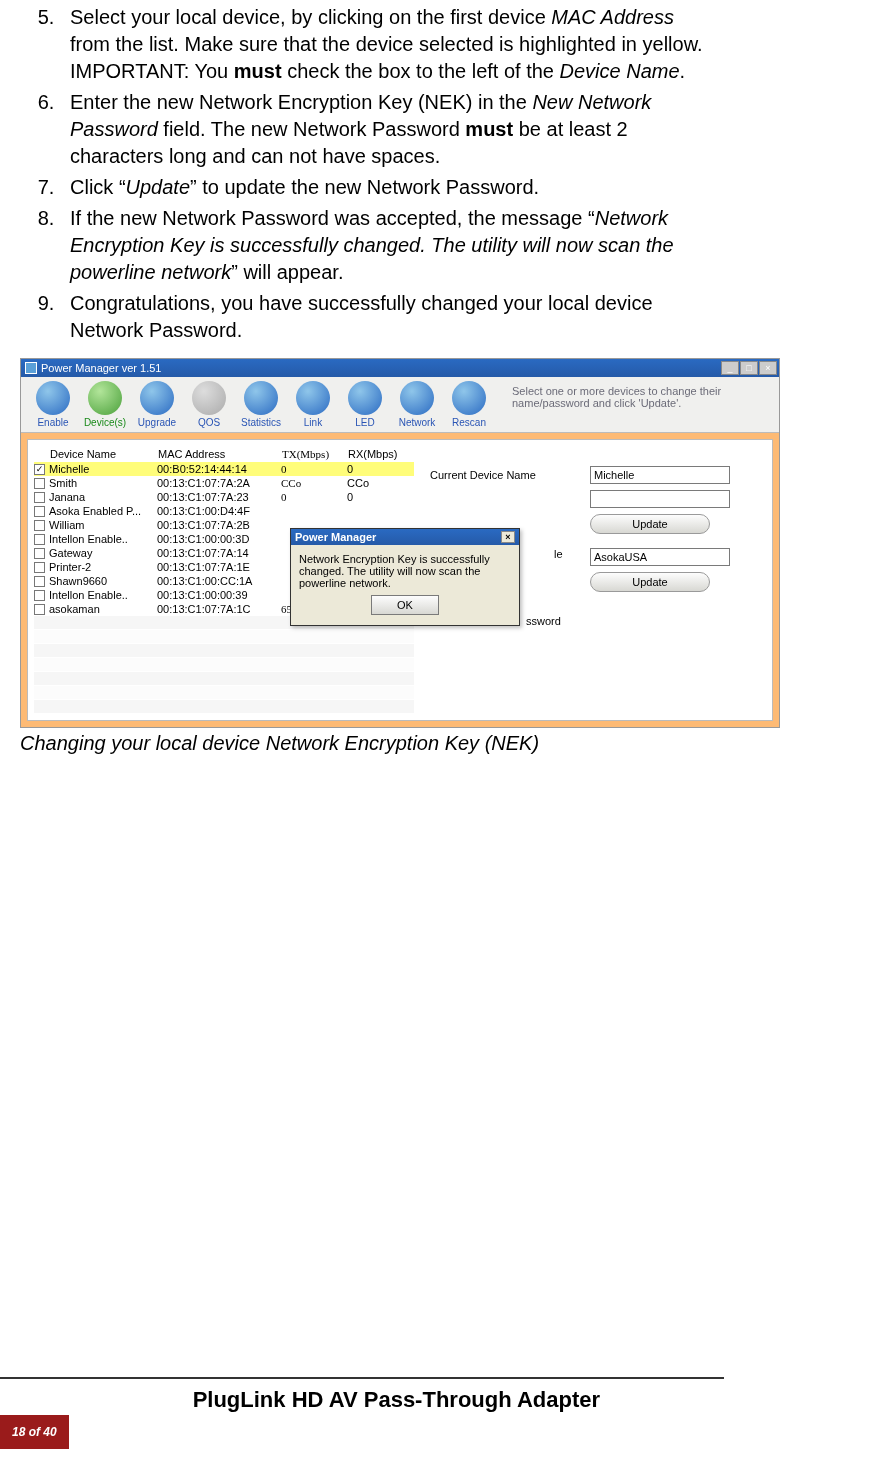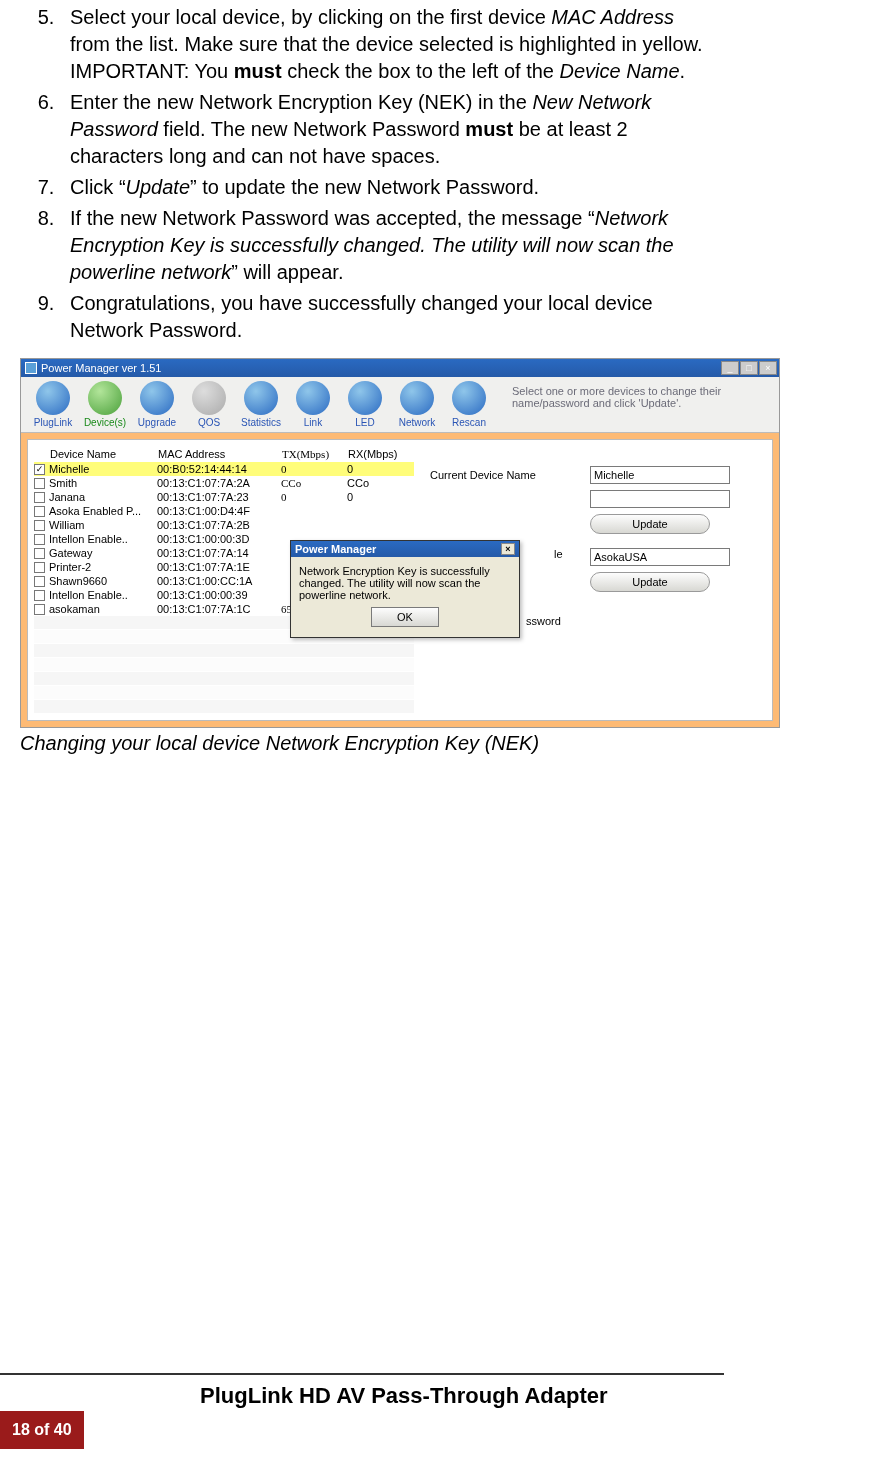--- a/index.html
+++ b/index.html
@@ -169,21 +169,21 @@
     background: linear-gradient(#fdfdfd, #d8d8d3);
     border: 1px solid #9a9a9a;
     font-size: 11px;
     display: flex; align-items: center; justify-content: center;
     margin-bottom: 14px;
   }
   
   .dialog {
     position: absolute;
     left: 262px;
-    top: 100px;
+    top: 88px;
     width: 230px;
     background: #ece9d8;
     border: 1px solid #333;
     box-shadow: 2px 2px 4px rgba(0,0,0,.25);
     z-index: 10;
   }
   .dialog .dtitle {
     background: linear-gradient(#2a6ac2, #255aa8);
     color: #fff;
     font-size: 11px;
@@ -231,21 +231,22 @@
     bottom: 12px;
     left: 0;
     width: 100%;
     display: flex;
     align-items: stretch;
     border-top: 2px solid #333;
   }
   .footer .pagebox {
     background: #9a1b1b;
     color: #fff;
-    font-size: 16px;
+    font-size: 12px;
+    font-style: italic;
     font-weight: bold;
     padding: 10px 12px;
     white-space: nowrap;
     margin-top: 36px;
   }
   .footer .title {
     flex: 1;
     text-align: center;
     font-weight: bold;
     font-size: 22px;
@@ -280,21 +281,21 @@
       <span>Power Manager ver 1.51</span>
       <span class="spacer"></span>
       <div class="winbtns">
         <span class="winbtn">_</span>
         <span class="winbtn">□</span>
         <span class="winbtn">×</span>
       </div>
     </div>
 
     <div class="toolbar">
-      <div class="tb-item"><div class="tb-icon"></div><span>PlugLink</span></div>
+      <div class="tb-item"><div class="tb-icon"></div><span>Enable</span></div>
       <div class="tb-item active"><div class="tb-icon green"></div><span>Device(s)</span></div>
       <div class="tb-item"><div class="tb-icon"></div><span>Upgrade</span></div>
       <div class="tb-item"><div class="tb-icon gray"></div><span>QOS</span></div>
       <div class="tb-item"><div class="tb-icon"></div><span>Statistics</span></div>
       <div class="tb-item"><div class="tb-icon"></div><span>Link</span></div>
       <div class="tb-item"><div class="tb-icon"></div><span>LED</span></div>
       <div class="tb-item"><div class="tb-icon"></div><span>Network</span></div>
       <div class="tb-item"><div class="tb-icon"></div><span>Rescan</span></div>
     </div>
 

